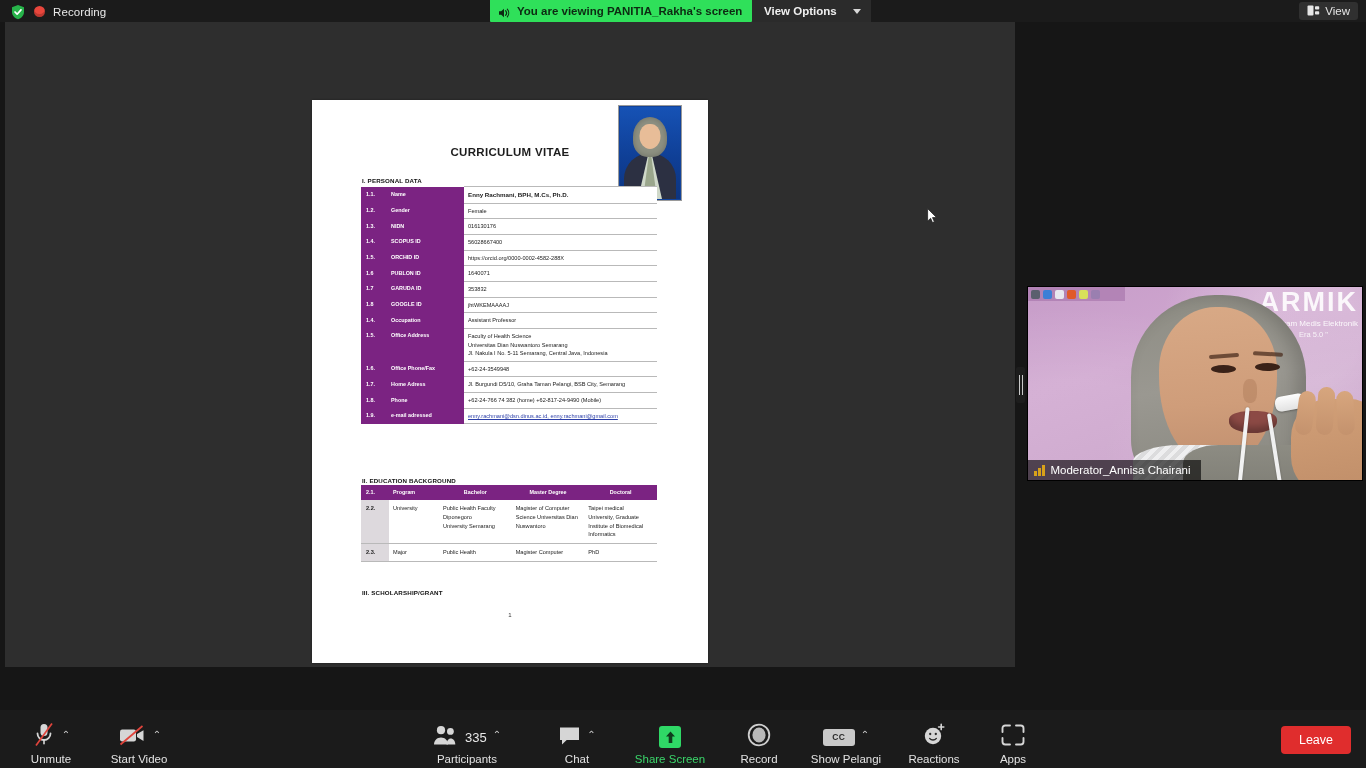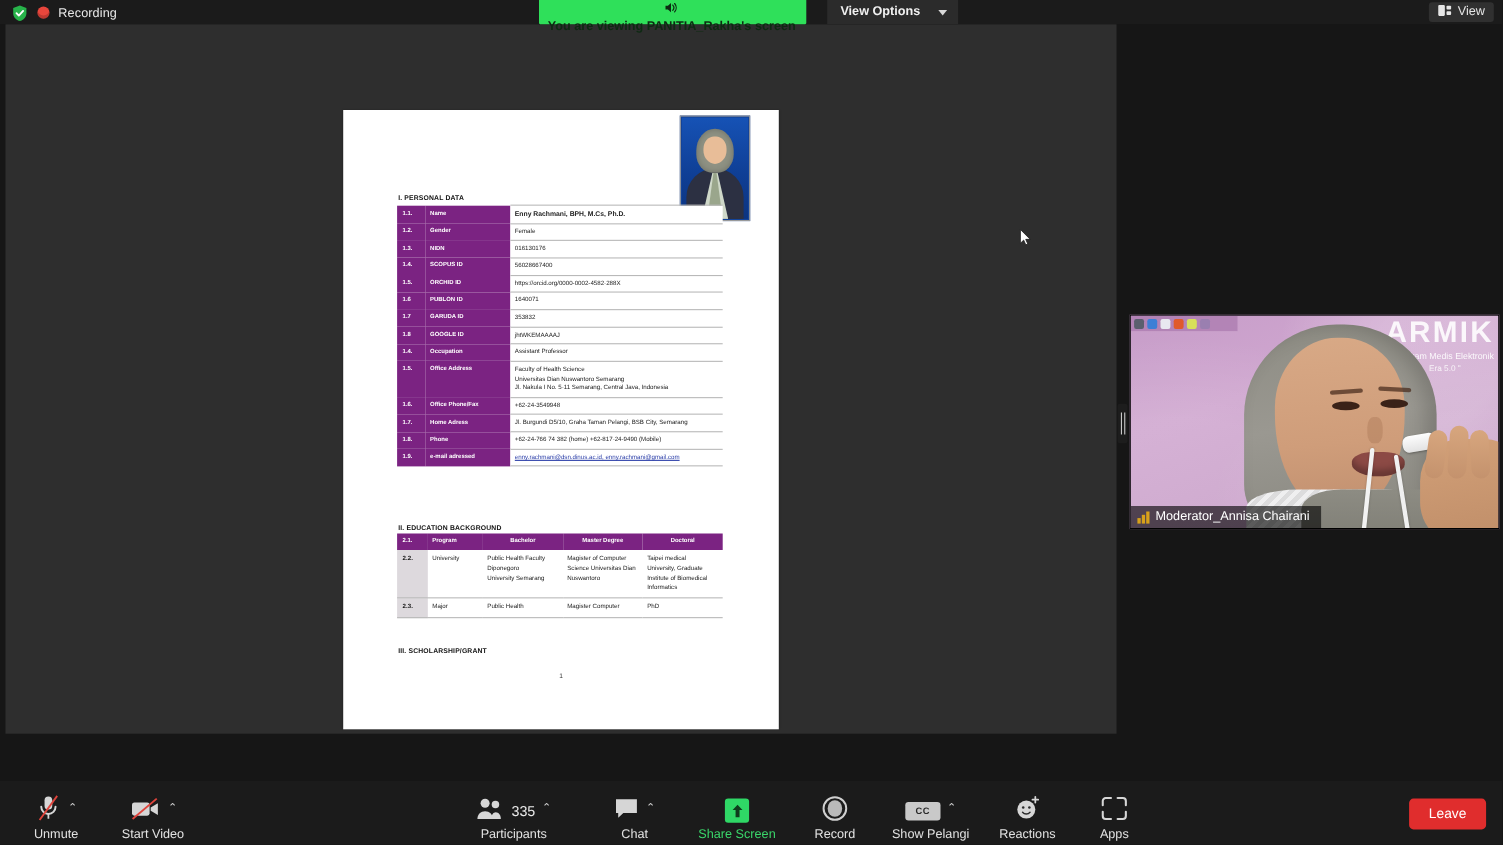--- a/index.html
+++ b/index.html
@@ -57,21 +57,20 @@
 
   .viewing-banner {
     position: absolute;
     left: 490px; top: 0;
     height: 22px;
     background: #2fe05a;
     display: flex; align-items: center;
     padding: 0 10px 0 8px;
     gap: 6px;
     border-radius: 0 0 1px 1px;
-    flex-direction: column;
   }
   .viewing-banner .txt {
     color: #0d2a12;
     font-size: 11.5px;
     font-weight: bold;
     white-space: nowrap;
   }
   .speaker-ico { width: 13px; height: 12px; display:block; }
 
   .view-options {
@@ -466,20 +465,21 @@
         </svg>
       </span>
       <span class="lbl">View</span>
     </div>
   </div>
 
   <div class="share-area">
 
     <div class="doc-page">
 
+      <div class="cv-title">CURRICULUM VITAE</div>
 
       <div class="photo">
         <div class="inner">
           <div class="p-body"></div>
           <div class="p-sash"></div>
           <div class="p-sash2"></div>
           <div class="p-scarf"></div>
           <div class="p-face"></div>
         </div>
       </div>

